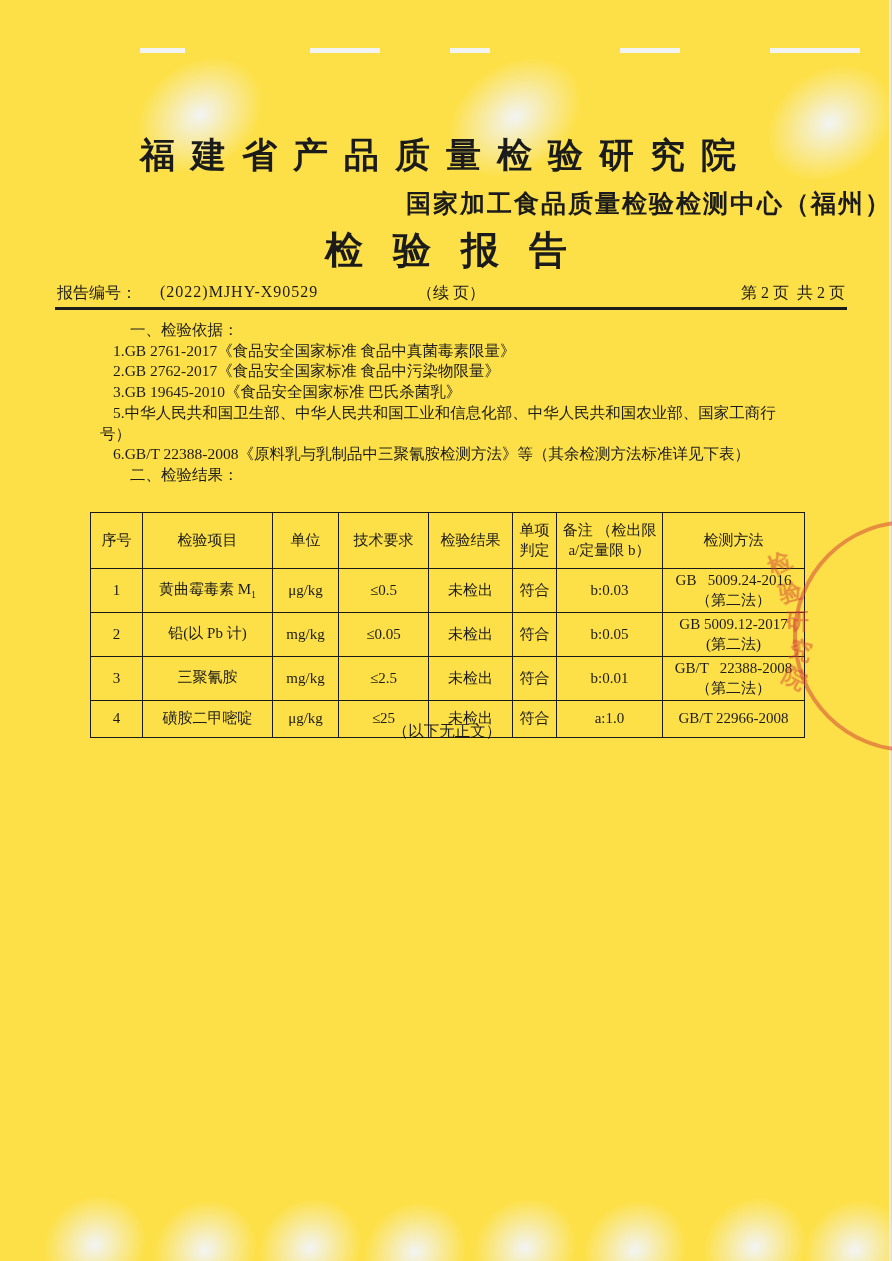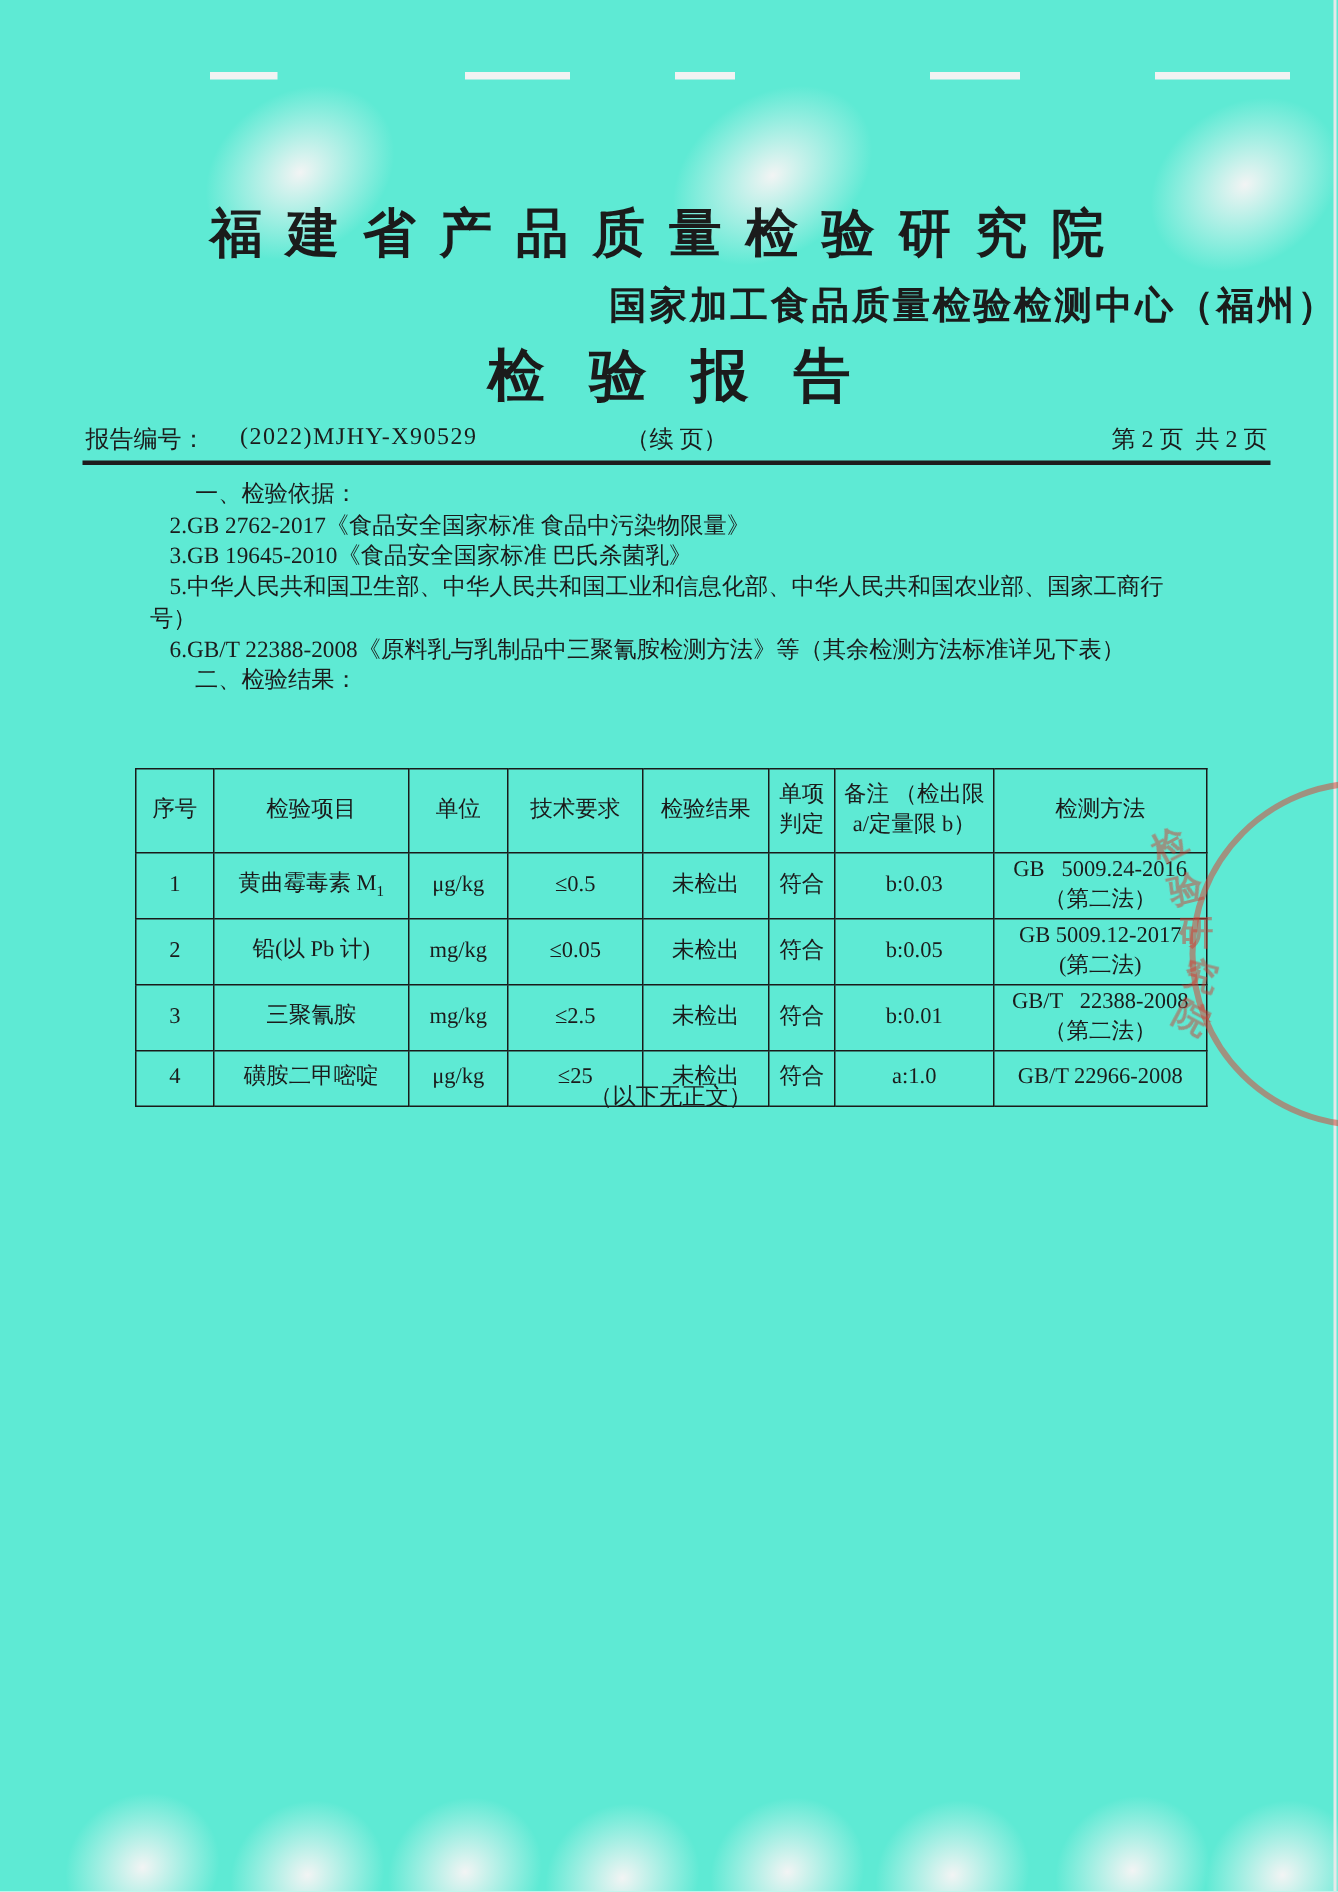--- a/index.html
+++ b/index.html
@@ -1,17 +1,17 @@
 <!DOCTYPE html>
 <html><head>
 <meta charset="utf-8">
 <style>
   html,body{margin:0;padding:0;background:#ffffff;}
   #page{
-    position:relative;width:892px;height:1261px;background:#5eead4;
+    position:relative;width:892px;height:1261px;background:#fde047;
     font-family:"Liberation Serif","DejaVu Serif",serif;color:#1b1b1b;
     overflow:hidden;
   }
   
   .wm{position:absolute;background:radial-gradient(ellipse at center,#f2f4f4 0%,rgba(242,244,244,0) 68%);
       transform:rotate(-35deg);pointer-events:none;}
   .wm-dash{position:absolute;height:5px;background:#f2f3f3;pointer-events:none;}
   .edge-line{position:absolute;right:1px;top:0;width:2px;height:100%;background:#e7e9e9;}
 
   
@@ -97,20 +97,21 @@
   <div class="report-row">
     <span class="left">报告编号：</span>
     <span class="num">(2022)MJHY-X90529</span>
     <span class="center">（续 页）</span>
     <span class="right">第 2 页  共 2 页</span>
   </div>
   <div class="rule"></div>
 
   <div class="body-block">
     <div class="ln ind-a">一、检验依据：</div>
+    <div class="ln ind-b">1.GB 2761-2017《食品安全国家标准 食品中真菌毒素限量》</div>
     <div class="ln ind-b">2.GB 2762-2017《食品安全国家标准 食品中污染物限量》</div>
     <div class="ln ind-b">3.GB 19645-2010《食品安全国家标准 巴氏杀菌乳》</div>
     <div class="ln ind-b">5.中华人民共和国卫生部、中华人民共和国工业和信息化部、中华人民共和国农业部、国家工商行</div>
     <div class="ln ind-c">号）</div>
     <div class="ln ind-b">6.GB/T 22388-2008《原料乳与乳制品中三聚氰胺检测方法》等（其余检测方法标准详见下表）</div>
     <div class="ln ind-a">二、检验结果：</div>
   </div>
 
   <table class="results">
     <colgroup>

